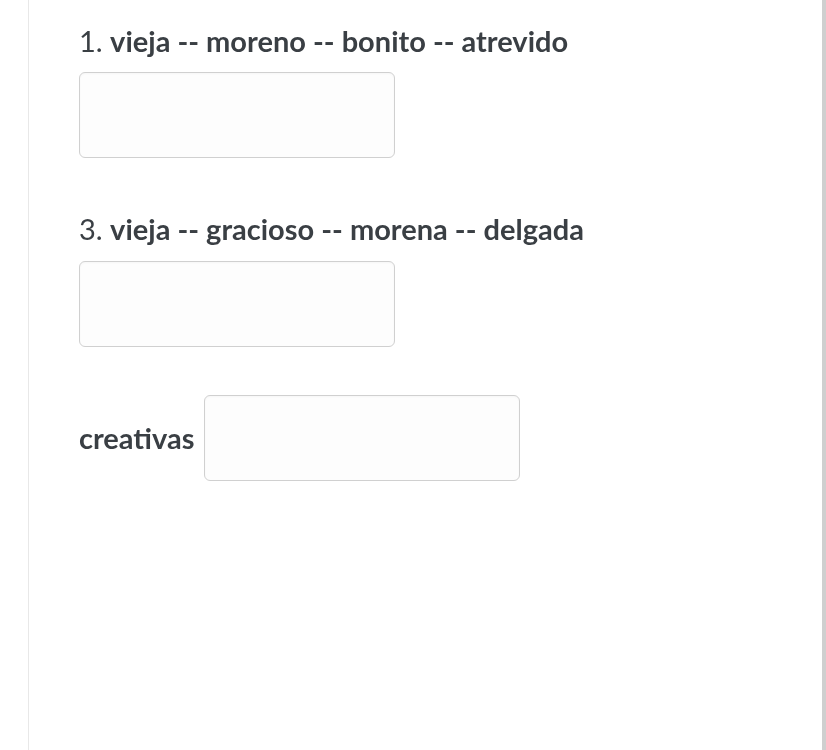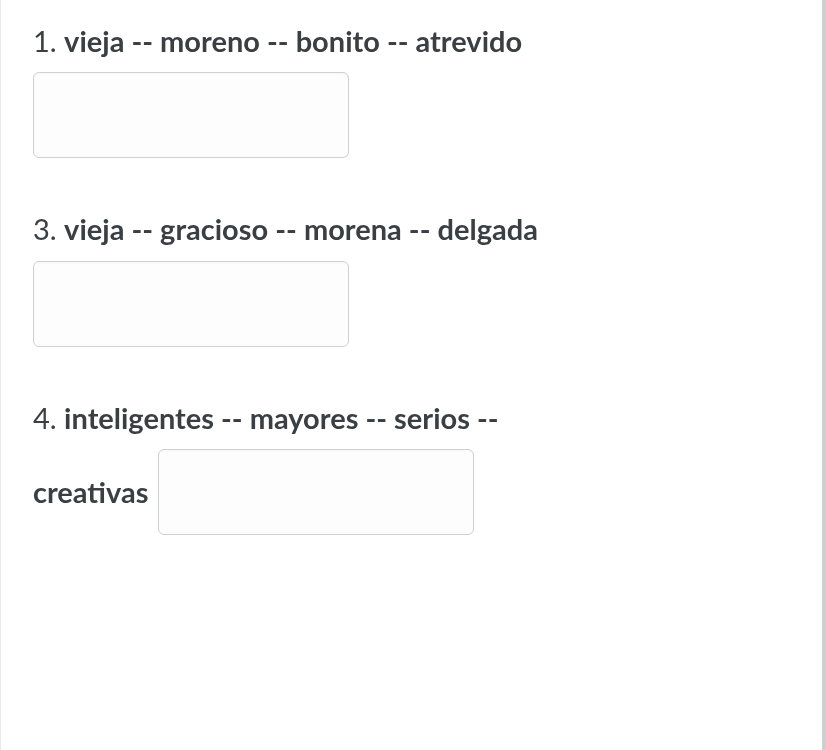--- a/index.html
+++ b/index.html
@@ -8,24 +8,25 @@
     padding: 0;
   }
   body {
     font-family: 'Lato', 'Helvetica Neue', Arial, sans-serif;
     width: 826px;
     height: 750px;
     background: #ffffff;
     position: relative;
   }
   .container {
-    padding: 18px 48px 18px 32px;
+    padding: 18px 48px 18px 50px;
     border-right: 4px solid #cfcfcf;
     border-left: 1px solid #e8e8e8;
     height: 750px;
+    margin-left: 28px;
   }
   .question {
     margin-bottom: 48px;
   }
   .question:last-child {
     margin-bottom: 0;
   }
   .question-text {
     font-size: 29px;
     color: #3a3f44;
@@ -72,23 +73,19 @@
 
   <div class="question">
     <div class="question-text">
       <span class="qnum">3.</span>
       <span class="qbold">vieja -- gracioso -- morena -- delgada</span>
     </div>
     <input type="text" class="answer-input" value="" style="">
   </div>
 
   <div class="question">
-    <div class="question-text">
-      <span class="qnum">4.</span>
-      <span class="qbold">inteligentes -- mayores -- serios --</span>
-    </div>
     <div class="inline-row">
       <span class="question-text qbold" style="margin-bottom:0;">creativas</span>
       <input type="text" class="answer-input" value="" style="">
     </div>
   </div>
 
 </div>
 
 </body></html>

